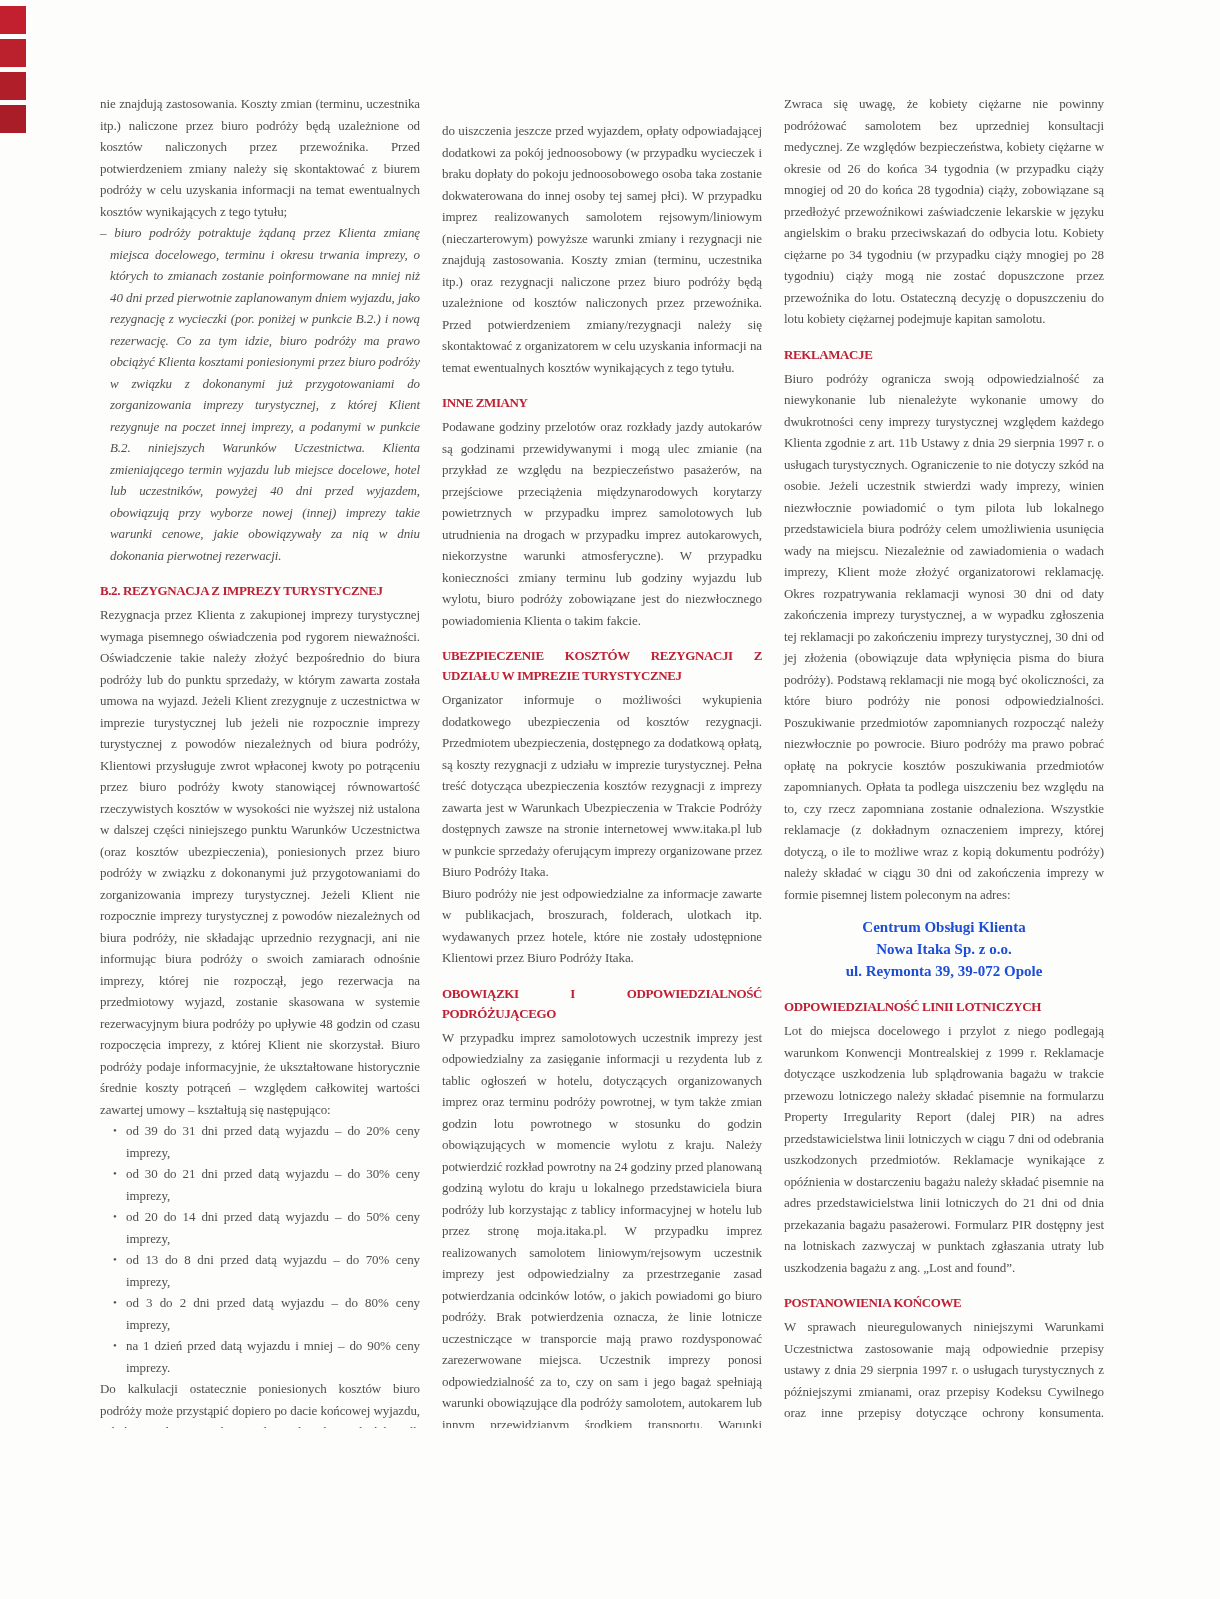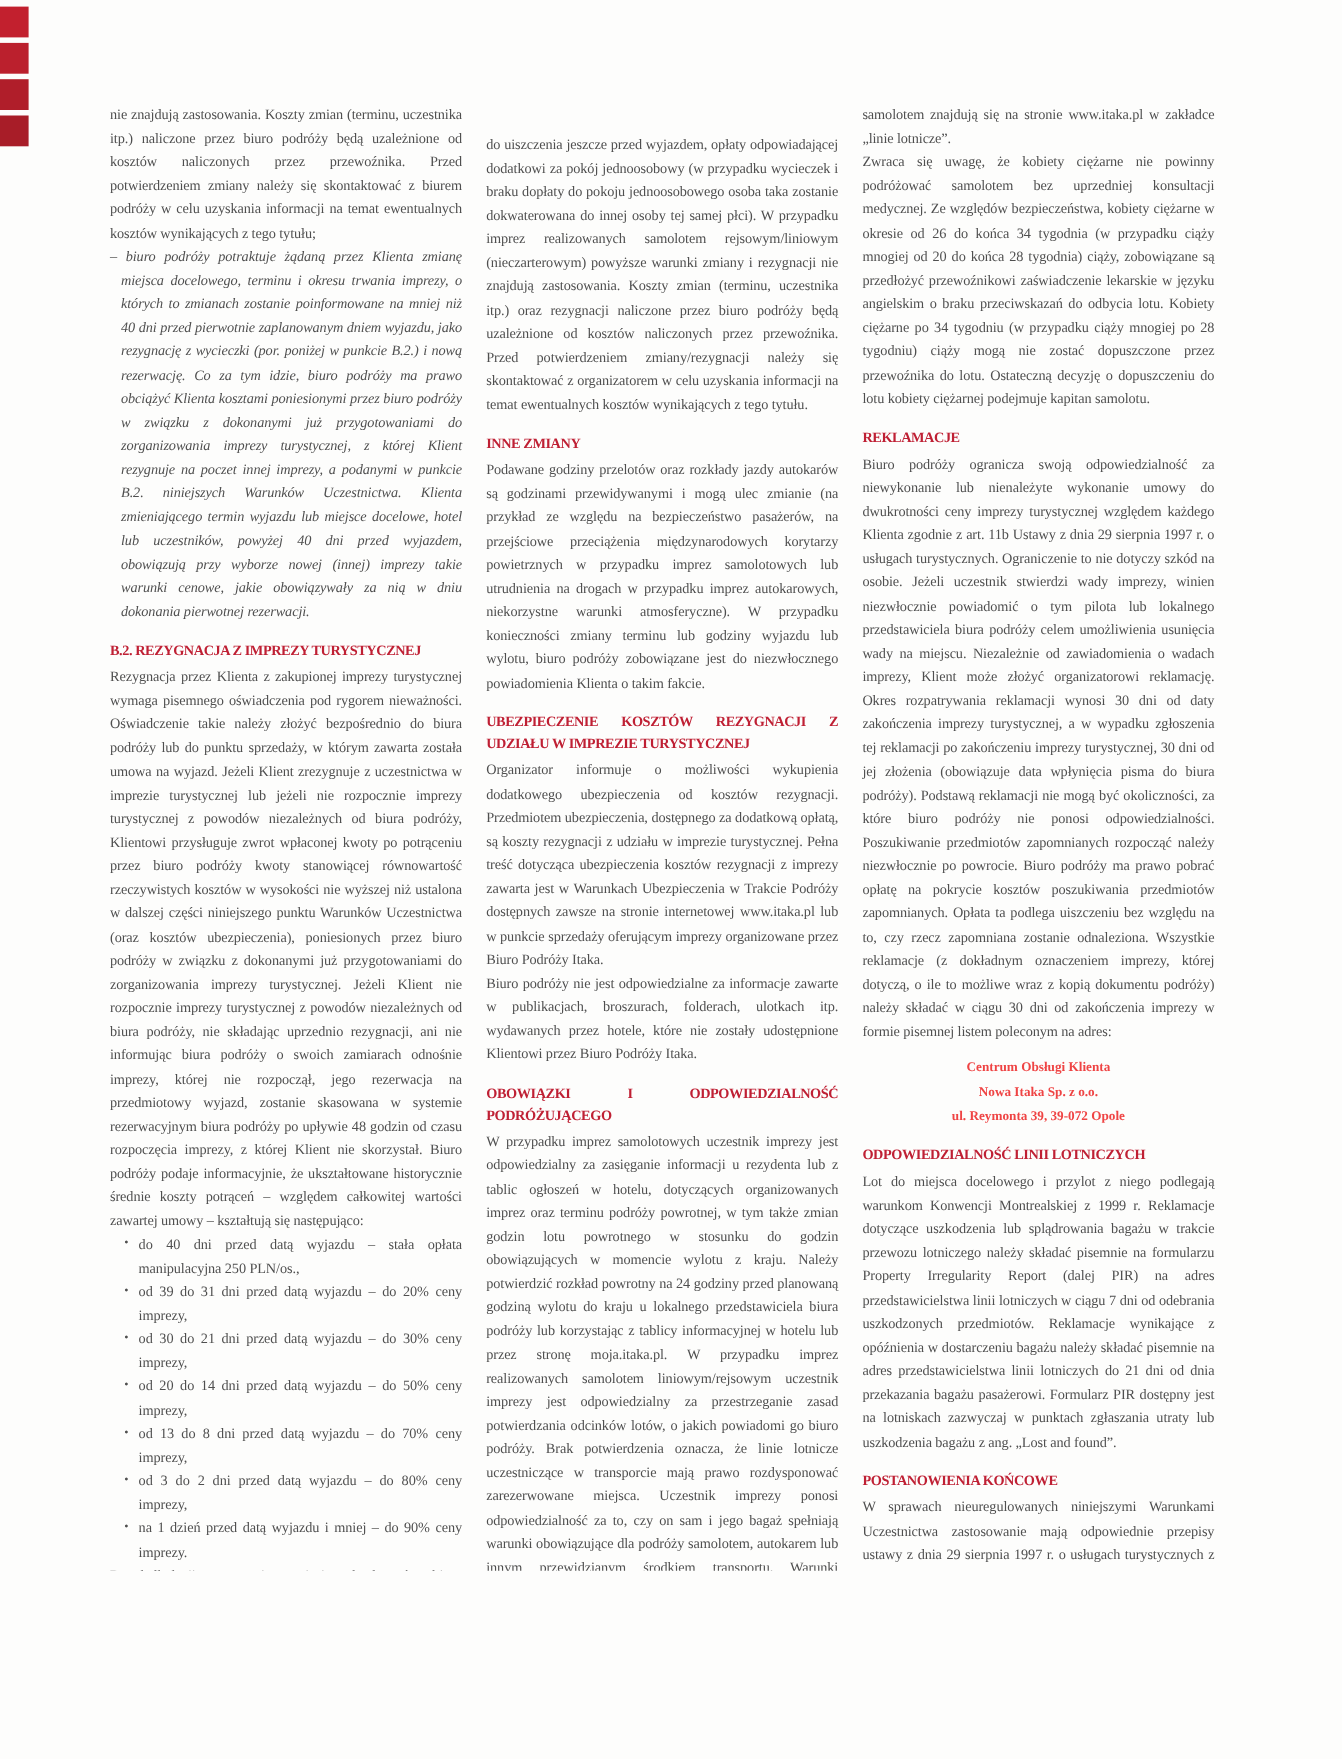--- a/index.html
+++ b/index.html
@@ -53,22 +53,22 @@
   ul.bullets li::before {
     content: "\2022";
     position: absolute; left: -13px; top: 0;
     font-size: 11px;
     color: #4f4f4f;
   }
   .address {
     margin: 11px 0 9px 0;
     text-align: center;
     font-weight: bold;
-    color: #ef4444;
-    font-size: 12px;
+    color: #1d4ed8;
+    font-size: 15px;
     line-height: 22px;
     letter-spacing: 0;
   }
 </style>
 </head>
 <body>
 
 <div class="page">
   <div class="marks">
       <div class="mark" style="background: rgb(194, 32, 46);"></div>
@@ -76,42 +76,40 @@
       <div class="mark" style="background: rgb(176, 30, 42);"></div>
       <div class="mark" style="background: rgb(168, 29, 40);"></div>
     </div>
   <div class="columns">
       <div class="col" style="color: rgb(79, 79, 79);">
         <p>nie znajdują zastosowania. Koszty zmian (terminu, uczestnika itp.) naliczone przez biuro podróży będą uzależnione od kosztów naliczonych przez przewoźnika. Przed potwierdzeniem zmiany należy się skontaktować z biurem podróży w celu uzyskania informacji na temat ewentualnych kosztów wynikających z tego tytułu;</p>
         <p class="hanging">– biuro podróży potraktuje żądaną przez Klienta zmianę miejsca docelowego, terminu i okresu trwania imprezy, o których to zmianach zostanie poinformowane na mniej niż 40 dni przed pierwotnie zaplanowanym dniem wyjazdu, jako rezygnację z wycieczki (por. poniżej w punkcie B.2.) i nową rezerwację. Co za tym idzie, biuro podróży ma prawo obciążyć Klienta kosztami poniesionymi przez biuro podróży w związku z dokonanymi już przygotowaniami do zorganizowania imprezy turystycznej, z której Klient rezygnuje na poczet innej imprezy, a podanymi w punkcie B.2. niniejszych Warunków Uczestnictwa. Klienta zmieniającego termin wyjazdu lub miejsce docelowe, hotel lub uczestników, powyżej 40 dni przed wyjazdem, obowiązują przy wyborze nowej (innej) imprezy takie warunki cenowe, jakie obowiązywały za nią w dniu dokonania pierwotnej rezerwacji.</p>
         <h3 class="hd">B.2. REZYGNACJA Z IMPREZY TURYSTYCZNEJ</h3>
         <p>Rezygnacja przez Klienta z zakupionej imprezy turystycznej wymaga pisemnego oświadczenia pod rygorem nieważności. Oświadczenie takie należy złożyć bezpośrednio do biura podróży lub do punktu sprzedaży, w którym zawarta została umowa na wyjazd. Jeżeli Klient zrezygnuje z uczestnictwa w imprezie turystycznej lub jeżeli nie rozpocznie imprezy turystycznej z powodów niezależnych od biura podróży, Klientowi przysługuje zwrot wpłaconej kwoty po potrąceniu przez biuro podróży kwoty stanowiącej równowartość rzeczywistych kosztów w wysokości nie wyższej niż ustalona w dalszej części niniejszego punktu Warunków Uczestnictwa (oraz kosztów ubezpieczenia), poniesionych przez biuro podróży w związku z dokonanymi już przygotowaniami do zorganizowania imprezy turystycznej. Jeżeli Klient nie rozpocznie imprezy turystycznej z powodów niezależnych od biura podróży, nie składając uprzednio rezygnacji, ani nie informując biura podróży o swoich zamiarach odnośnie imprezy, której nie rozpoczął, jego rezerwacja na przedmiotowy wyjazd, zostanie skasowana w systemie rezerwacyjnym biura podróży po upływie 48 godzin od czasu rozpoczęcia imprezy, z której Klient nie skorzystał. Biuro podróży podaje informacyjnie, że ukształtowane historycznie średnie koszty potrąceń – względem całkowitej wartości zawartej umowy – kształtują się następująco:</p>
         <ul class="bullets">
-          <li>do 40 dni przed datą wyjazdu – stała opłata manipulacyjna 250 PLN/os.,</li>
           <li>od 39 do 31 dni przed datą wyjazdu – do 20% ceny imprezy,</li>
           <li>od 30 do 21 dni przed datą wyjazdu – do 30% ceny imprezy,</li>
           <li>od 20 do 14 dni przed datą wyjazdu – do 50% ceny imprezy,</li>
           <li>od 13 do 8 dni przed datą wyjazdu – do 70% ceny imprezy,</li>
           <li>od 3 do 2 dni przed datą wyjazdu – do 80% ceny imprezy,</li>
           <li>na 1 dzień przed datą wyjazdu i mniej – do 90% ceny imprezy.</li>
         </ul>
         <p>Do kalkulacji ostatecznie poniesionych kosztów biuro podróży może przystąpić dopiero po dacie końcowej wyjazdu, z którego Klient nie skorzystał. Jeżeli jedna z dwóch osób uczestniczących razem w imprezie rezygnuje, to druga z tych osób, która podróżować będzie samotnie, zobowiązana jest</p>
       </div>
       <div class="col" style="color: rgb(79, 79, 79); margin-top: 27px;">
         <p>do uiszczenia jeszcze przed wyjazdem, opłaty odpowiadającej dodatkowi za pokój jednoosobowy (w przypadku wycieczek i braku dopłaty do pokoju jednoosobowego osoba taka zostanie dokwaterowana do innej osoby tej samej płci). W przypadku imprez realizowanych samolotem rejsowym/liniowym (nieczarterowym) powyższe warunki zmiany i rezygnacji nie znajdują zastosowania. Koszty zmian (terminu, uczestnika itp.) oraz rezygnacji naliczone przez biuro podróży będą uzależnione od kosztów naliczonych przez przewoźnika. Przed potwierdzeniem zmiany/rezygnacji należy się skontaktować z organizatorem w celu uzyskania informacji na temat ewentualnych kosztów wynikających z tego tytułu.</p>
         <h3 class="hd">INNE ZMIANY</h3>
         <p>Podawane godziny przelotów oraz rozkłady jazdy autokarów są godzinami przewidywanymi i mogą ulec zmianie (na przykład ze względu na bezpieczeństwo pasażerów, na przejściowe przeciążenia międzynarodowych korytarzy powietrznych w przypadku imprez samolotowych lub utrudnienia na drogach w przypadku imprez autokarowych, niekorzystne warunki atmosferyczne). W przypadku konieczności zmiany terminu lub godziny wyjazdu lub wylotu, biuro podróży zobowiązane jest do niezwłocznego powiadomienia Klienta o takim fakcie.</p>
         <h3 class="hd">UBEZPIECZENIE KOSZTÓW REZYGNACJI Z UDZIAŁU W IMPREZIE TURYSTYCZNEJ</h3>
         <p>Organizator informuje o możliwości wykupienia dodatkowego ubezpieczenia od kosztów rezygnacji. Przedmiotem ubezpieczenia, dostępnego za dodatkową opłatą, są koszty rezygnacji z udziału w imprezie turystycznej. Pełna treść dotycząca ubezpieczenia kosztów rezygnacji z imprezy zawarta jest w Warunkach Ubezpieczenia w Trakcie Podróży dostępnych zawsze na stronie internetowej www.itaka.pl lub w punkcie sprzedaży oferującym imprezy organizowane przez Biuro Podróży Itaka.</p>
         <p>Biuro podróży nie jest odpowiedzialne za informacje zawarte w publikacjach, broszurach, folderach, ulotkach itp. wydawanych przez hotele, które nie zostały udostępnione Klientowi przez Biuro Podróży Itaka.</p>
         <h3 class="hd">OBOWIĄZKI I ODPOWIEDZIALNOŚĆ PODRÓŻUJĄCEGO</h3>
         <p>W przypadku imprez samolotowych uczestnik imprezy jest odpowiedzialny za zasięganie informacji u rezydenta lub z tablic ogłoszeń w hotelu, dotyczących organizowanych imprez oraz terminu podróży powrotnej, w tym także zmian godzin lotu powrotnego w stosunku do godzin obowiązujących w momencie wylotu z kraju. Należy potwierdzić rozkład powrotny na 24 godziny przed planowaną godziną wylotu do kraju u lokalnego przedstawiciela biura podróży lub korzystając z tablicy informacyjnej w hotelu lub przez stronę moja.itaka.pl. W przypadku imprez realizowanych samolotem liniowym/rejsowym uczestnik imprezy jest odpowiedzialny za przestrzeganie zasad potwierdzania odcinków lotów, o jakich powiadomi go biuro podróży. Brak potwierdzenia oznacza, że linie lotnicze uczestniczące w transporcie mają prawo rozdysponować zarezerwowane miejsca. Uczestnik imprezy ponosi odpowiedzialność za to, czy on sam i jego bagaż spełniają warunki obowiązujące dla podróży samolotem, autokarem lub innym przewidzianym środkiem transportu. Warunki Przewozu Pasażerów i Bagażu</p>
       </div>
       <div class="col" style="color: rgb(79, 79, 79);">
-        <p>samolotem znajdują się na stronie www.itaka.pl w zakładce „linie lotnicze”.</p>
         <p>Zwraca się uwagę, że kobiety ciężarne nie powinny podróżować samolotem bez uprzedniej konsultacji medycznej. Ze względów bezpieczeństwa, kobiety ciężarne w okresie od 26 do końca 34 tygodnia (w przypadku ciąży mnogiej od 20 do końca 28 tygodnia) ciąży, zobowiązane są przedłożyć przewoźnikowi zaświadczenie lekarskie w języku angielskim o braku przeciwskazań do odbycia lotu. Kobiety ciężarne po 34 tygodniu (w przypadku ciąży mnogiej po 28 tygodniu) ciąży mogą nie zostać dopuszczone przez przewoźnika do lotu. Ostateczną decyzję o dopuszczeniu do lotu kobiety ciężarnej podejmuje kapitan samolotu.</p>
         <h3 class="hd">REKLAMACJE</h3>
         <p>Biuro podróży ogranicza swoją odpowiedzialność za niewykonanie lub nienależyte wykonanie umowy do dwukrotności ceny imprezy turystycznej względem każdego Klienta zgodnie z art. 11b Ustawy z dnia 29 sierpnia 1997 r. o usługach turystycznych. Ograniczenie to nie dotyczy szkód na osobie. Jeżeli uczestnik stwierdzi wady imprezy, winien niezwłocznie powiadomić o tym pilota lub lokalnego przedstawiciela biura podróży celem umożliwienia usunięcia wady na miejscu. Niezależnie od zawiadomienia o wadach imprezy, Klient może złożyć organizatorowi reklamację. Okres rozpatrywania reklamacji wynosi 30 dni od daty zakończenia imprezy turystycznej, a w wypadku zgłoszenia tej reklamacji po zakończeniu imprezy turystycznej, 30 dni od jej złożenia (obowiązuje data wpłynięcia pisma do biura podróży). Podstawą reklamacji nie mogą być okoliczności, za które biuro podróży nie ponosi odpowiedzialności. Poszukiwanie przedmiotów zapomnianych rozpocząć należy niezwłocznie po powrocie. Biuro podróży ma prawo pobrać opłatę na pokrycie kosztów poszukiwania przedmiotów zapomnianych. Opłata ta podlega uiszczeniu bez względu na to, czy rzecz zapomniana zostanie odnaleziona. Wszystkie reklamacje (z dokładnym oznaczeniem imprezy, której dotyczą, o ile to możliwe wraz z kopią dokumentu podróży) należy składać w ciągu 30 dni od zakończenia imprezy w formie pisemnej listem poleconym na adres:</p>
         <div class="address">
           <div>Centrum Obsługi Klienta</div>
           <div>Nowa Itaka Sp. z o.o.</div>
           <div>ul. Reymonta 39, 39-072 Opole</div>
         </div>
         <h3 class="hd">ODPOWIEDZIALNOŚĆ LINII LOTNICZYCH</h3>
         <p>Lot do miejsca docelowego i przylot z niego podlegają warunkom Konwencji Montrealskiej z 1999 r. Reklamacje dotyczące uszkodzenia lub splądrowania bagażu w trakcie przewozu lotniczego należy składać pisemnie na formularzu Property Irregularity Report (dalej PIR) na adres przedstawicielstwa linii lotniczych w ciągu 7 dni od odebrania uszkodzonych przedmiotów. Reklamacje wynikające z opóźnienia w dostarczeniu bagażu należy składać pisemnie na adres przedstawicielstwa linii lotniczych do 21 dni od dnia przekazania bagażu pasażerowi. Formularz PIR dostępny jest na lotniskach zazwyczaj w punktach zgłaszania utraty lub uszkodzenia bagażu z ang. „Lost and found”.</p>

